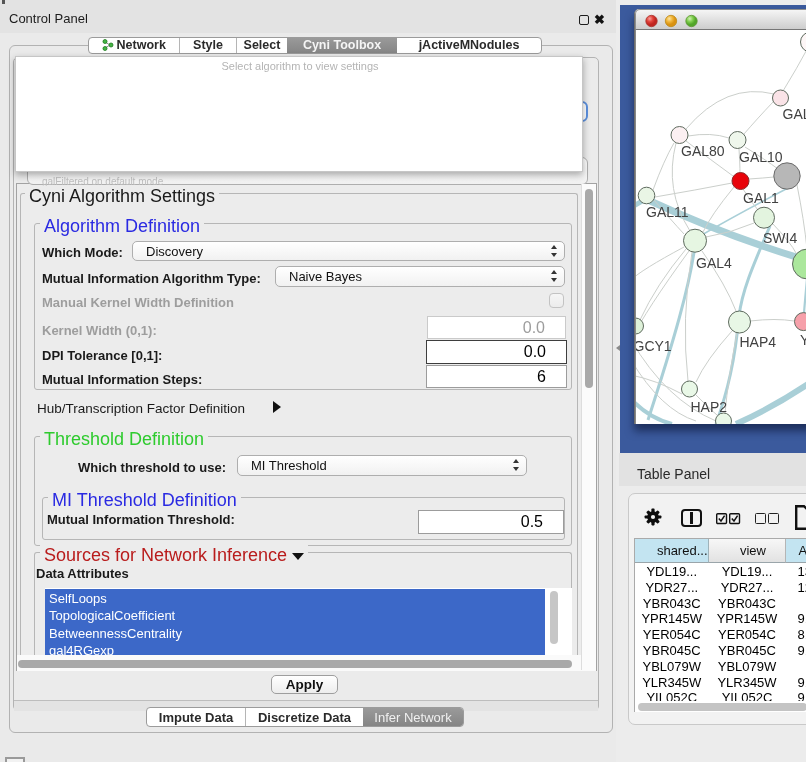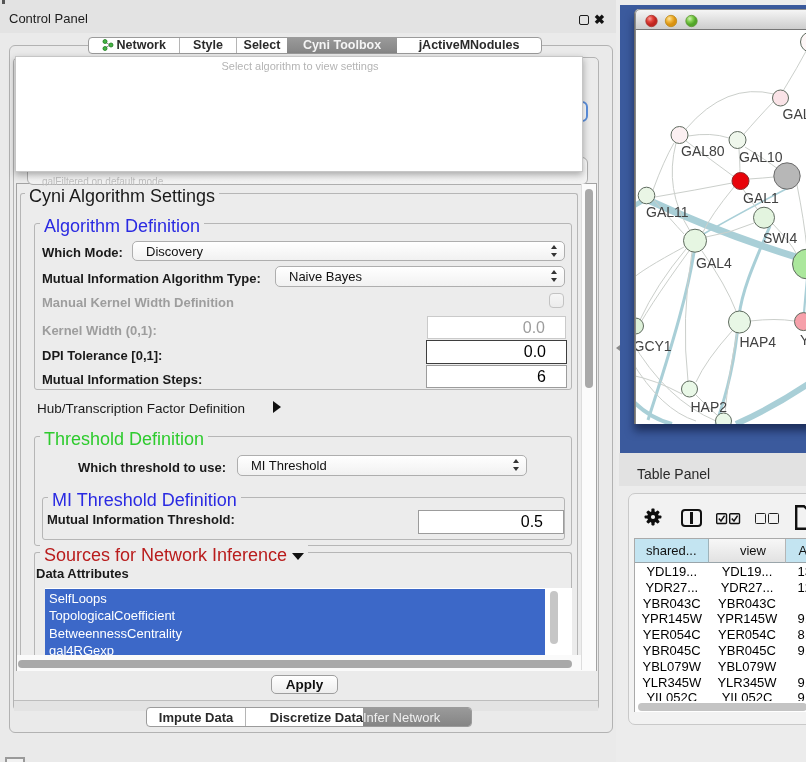--- a/index.html
+++ b/index.html
@@ -119,22 +119,22 @@
 
 <div class="abs" style="left:581px;top:184px;width:15px;height:486px;background:#fbfbfb;border-left:1px solid #ddd;"></div>
 <div class="abs" style="left:584.5px;top:189px;width:8.5px;height:199px;background:#a9a9a9;border-radius:4.5px;"></div>
 
 <div class="abs" style="left:271px;top:675px;width:67px;height:19px;border:1px solid #9e9e9e;border-radius:5px;background:linear-gradient(#ffffff,#ededed);text-align:center;line-height:17px;font-size:13.5px;font-weight:bold;color:#111;">Apply</div>
 
 <div class="abs" style="left:13.5px;top:700px;width:584px;height:11px;background:#e3e3e3;border-top:1px solid #bdbdbd;"></div>
 
 <div class="abs" style="left:146px;top:707px;height:20px;display:flex;border:1px solid #9b9b9b;border-radius:4px;overflow:hidden;background:#fff;font-size:13px;font-weight:bold;color:#2a2a2a;">
   <div style="width:98px;text-align:center;line-height:19px;">Impute Data</div>
-  <div style="width:118px;text-align:right;border-left:1px solid #b5b5b5;line-height:19px;">Discretize Data</div>
-  <div style="width:108px;text-align:left;background:linear-gradient(#9a9a9a,#858585);color:#f0f0f0;line-height:19px;font-weight:normal;">Infer Network</div>
+  <div style="width:118px;text-align:center;border-left:1px solid #b5b5b5;line-height:19px;">Discretize Data</div>
+  <div style="width:100px;text-align:center;background:linear-gradient(#9a9a9a,#858585);color:#f0f0f0;line-height:19px;font-weight:normal;">Infer Network</div>
 </div>
 
 <div class="abs" style="left:616px;top:345px;width:0;height:0;border-right:4.5px solid #8a8a8a;border-top:3.5px solid transparent;border-bottom:3.5px solid transparent;"></div>
 
 <div class="abs" style="left:5px;top:757px;width:19.5px;height:12px;border:2px solid #9a9a9a;background:#f2f2f2;"></div>
 
 <div class="abs" style="left:15px;top:56px;width:568px;height:116px;background:#fff;border:1px solid #c6c6c6;box-shadow:0 3px 7px rgba(0,0,0,0.32);z-index:40;overflow:hidden;">
   <div style="position:absolute;left:0;top:3px;width:568px;text-align:center;color:#b4b4b4;font-size:11px;">Select algorithm to view settings</div>
 </div>
 
@@ -276,21 +276,21 @@
   </g>
 </svg>
 <div class="abs" style="left:755px;top:513px;width:10.5px;height:10.5px;border:1.4px solid #222;border-radius:1.5px;"></div>
 <div class="abs" style="left:768px;top:513px;width:10.5px;height:10.5px;border:1.4px solid #222;border-radius:1.5px;"></div>
 <svg class="abs" style="left:795px;top:505px;" width="11" height="25" viewBox="0 0 11 25">
   <path d="M1.2,1.2 H9 L16,8 V23.8 H1.2 Z" fill="none" stroke="#111" stroke-width="2.4"></path>
 </svg>
 
 <div class="abs" style="left:634px;top:538px;width:172px;height:174px;background:#fff;border-left:1px solid #aaa;border-top:1px solid #aaa;overflow:hidden;">
   <div style="position:absolute;left:0;top:0;height:23.5px;display:flex;font-size:13px;color:#111;">
-    <div style="width:73.5px;background:#c3e4f1;border-right:1px solid #9fb3ba;border-bottom:1px solid #9aa5aa;text-align:left;line-height:23px;padding-left:11px;">shared...</div>
+    <div style="width:73.5px;background:#c3e4f1;border-right:1px solid #9fb3ba;border-bottom:1px solid #9aa5aa;text-align:right;line-height:23px;padding-left:11px;">shared...</div>
     <div style="width:77px;background:linear-gradient(#f7f7f7,#e2e2e2);border-right:1px solid #b5b5b5;border-bottom:1px solid #9aa5aa;text-align:center;line-height:23px;padding-left:13px;">view</div>
     <div style="width:30px;background:#c3e4f1;border-bottom:1px solid #9aa5aa;line-height:23px;padding-left:13px;overflow:hidden;">A</div>
   </div>
   <div style="position:absolute;left:0;top:25px;font-size:13px;color:#000;line-height:15.8px;">
     <div style="display:flex;">
         <div style="width:73.5px;text-align:center;">YDL19...</div>
         <div style="width:77px;text-align:center;">YDL19...</div>
         <div style="width:30px;padding-left:12px;">13</div>
       </div>
     <div style="display:flex;">

